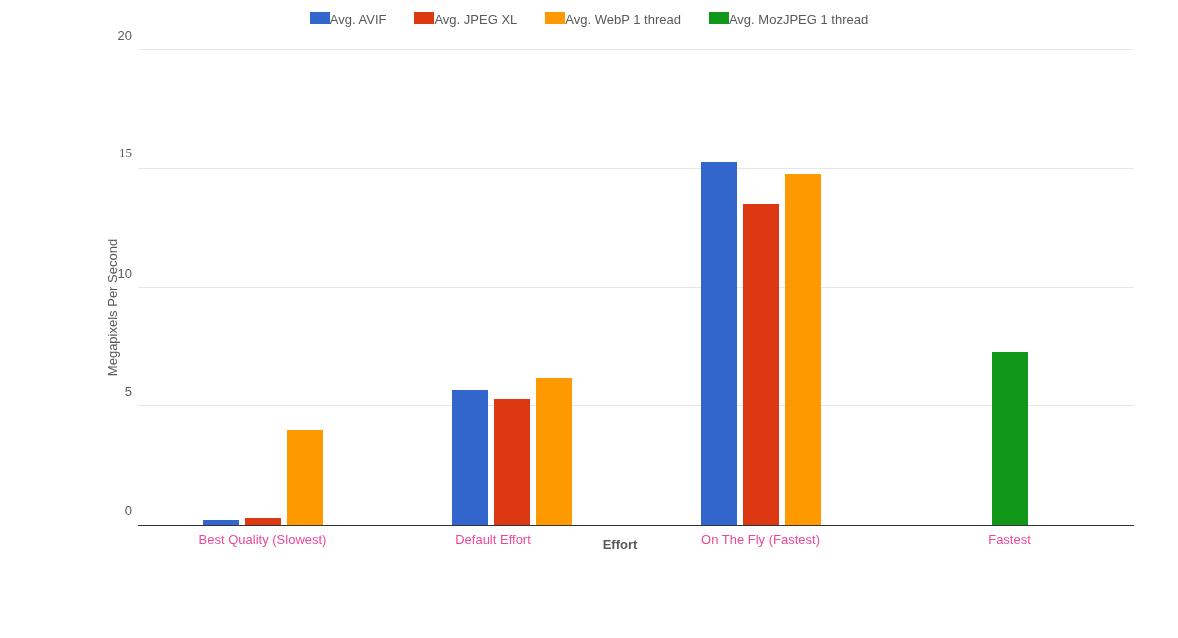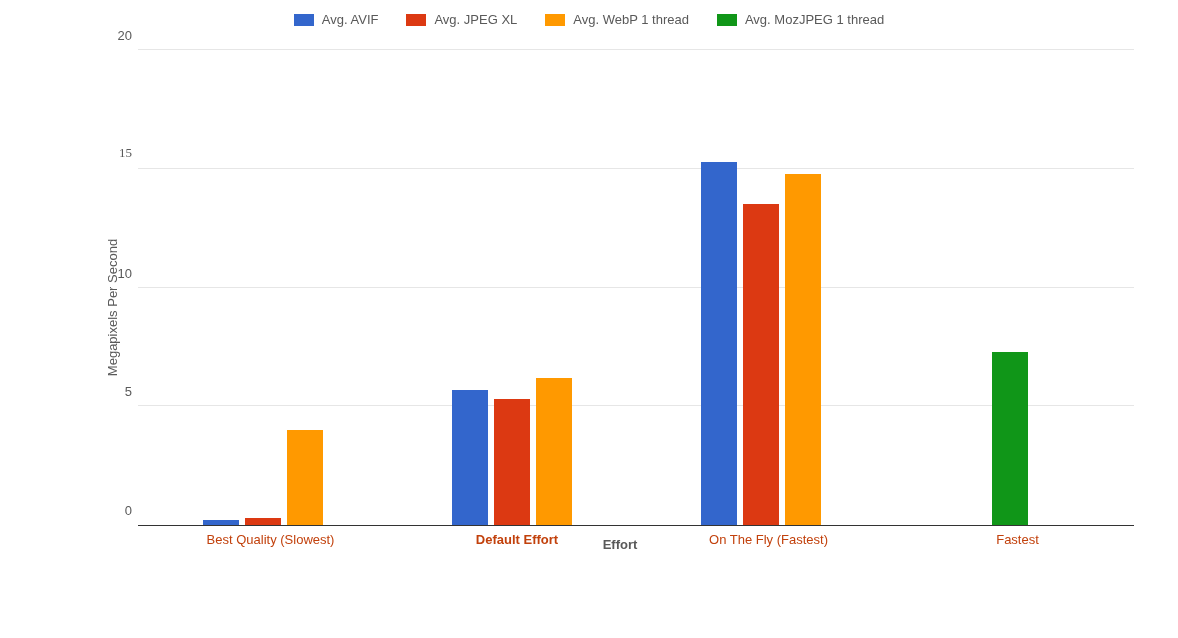--- a/index.html
+++ b/index.html
@@ -19,22 +19,22 @@
   .legend {
     display: flex;
     justify-content: center;
     gap: 28px;
     font-size: 13px;
     color: #595959;
     padding: 2px 0 6px 0;
   }
   .legend-item {
     display: flex;
-    align-items: center;
-    gap: 8px;
+    align-items: flex-start;
+    gap: 0;
   }
   .swatch {
     width: 20px;
     height: 12px;
     display: inline-block;
   }
   .plot-area {
     position: absolute;
     left: 90px;
     top: 34px;
@@ -62,24 +62,23 @@
     text-align: right;
     font-size: 13px;
     color: #595959;
     transform: translateY(-50%);
     margin-top: 36px;
   }
   .xtick {
     position: absolute;
     bottom: -22px;
     font-size: 13px;
-    color: #c2410c;
+    color: #ec4899;
     transform: translateX(-50%);
     white-space: nowrap;
-    margin-left: 8px;
   }
   .bar {
     position: absolute;
     bottom: 0;
   }
   .ylabel {
     position: absolute;
     left: 12px;
     top: 50%;
     transform: translateX(-50%) rotate(-90deg);
@@ -131,21 +130,21 @@
         <div class="gridline" style="bottom: 50%;"></div>
         <div class="ytick" style="bottom: 50%;">10</div>
         <div class="gridline" style="bottom: 75%;"></div>
         <div class="ytick" style="bottom: 75%; font-family: Liberation Serif, serif;">15</div>
         <div class="gridline" style="bottom: 100%;"></div>
         <div class="ytick" style="bottom: 100%;">20</div>
         <div class="xtick" style="left: 124.5px;">Best Quality (Slowest)</div>
         <div class="bar" style="left: 64.5px; width: 36px; height: 4.75px; background: rgb(51, 102, 204);"></div>
         <div class="bar" style="left: 106.5px; width: 36px; height: 7.125px; background: rgb(220, 57, 18);"></div>
         <div class="bar" style="left: 148.5px; width: 36px; height: 95px; background: rgb(255, 153, 0);"></div>
-        <div class="xtick" style="left: 371px; font-weight: bold;">Default Effort</div>
+        <div class="xtick" style="left: 355px;">Default Effort</div>
         <div class="bar" style="left: 313.5px; width: 36px; height: 135.375px; background: rgb(51, 102, 204);"></div>
         <div class="bar" style="left: 355.5px; width: 36px; height: 125.875px; background: rgb(220, 57, 18);"></div>
         <div class="bar" style="left: 397.5px; width: 36px; height: 147.25px; background: rgb(255, 153, 0);"></div>
         <div class="xtick" style="left: 622.5px;">On The Fly (Fastest)</div>
         <div class="bar" style="left: 562.5px; width: 36px; height: 363.375px; background: rgb(51, 102, 204);"></div>
         <div class="bar" style="left: 604.5px; width: 36px; height: 320.625px; background: rgb(220, 57, 18);"></div>
         <div class="bar" style="left: 646.5px; width: 36px; height: 351.5px; background: rgb(255, 153, 0);"></div>
         <div class="xtick" style="left: 871.5px;">Fastest</div>
         <div class="bar" style="left: 853.5px; width: 36px; height: 173.375px; background: rgb(16, 150, 24);"></div>
       </div>

